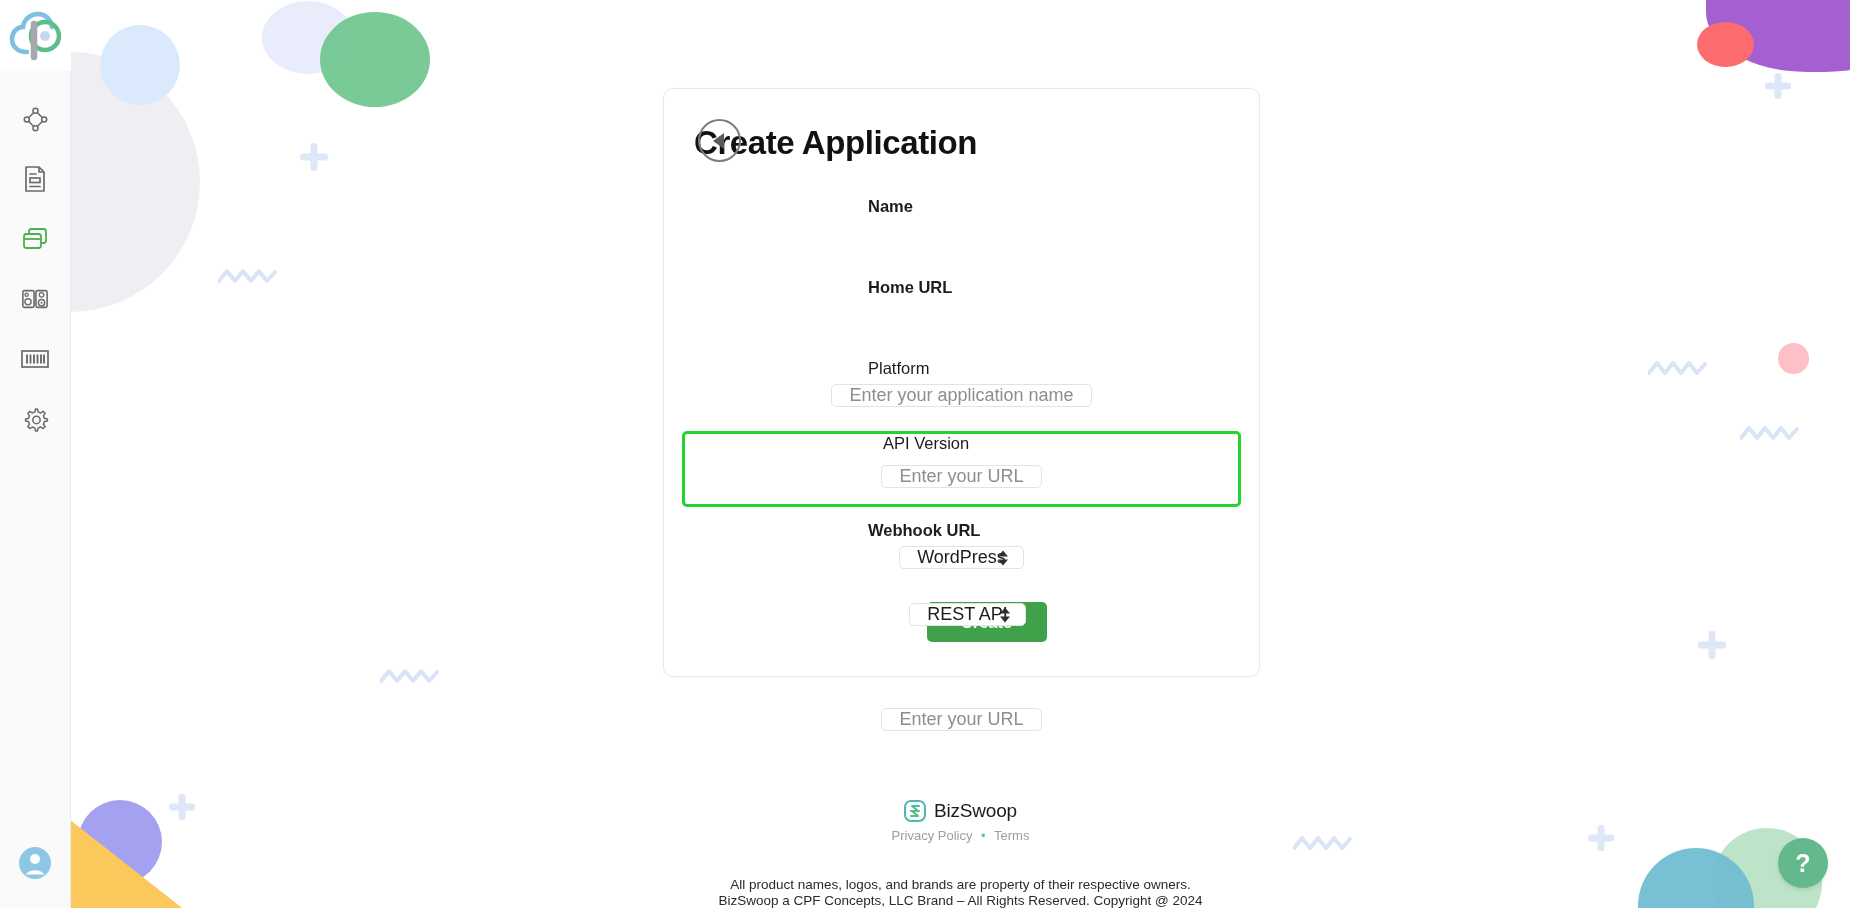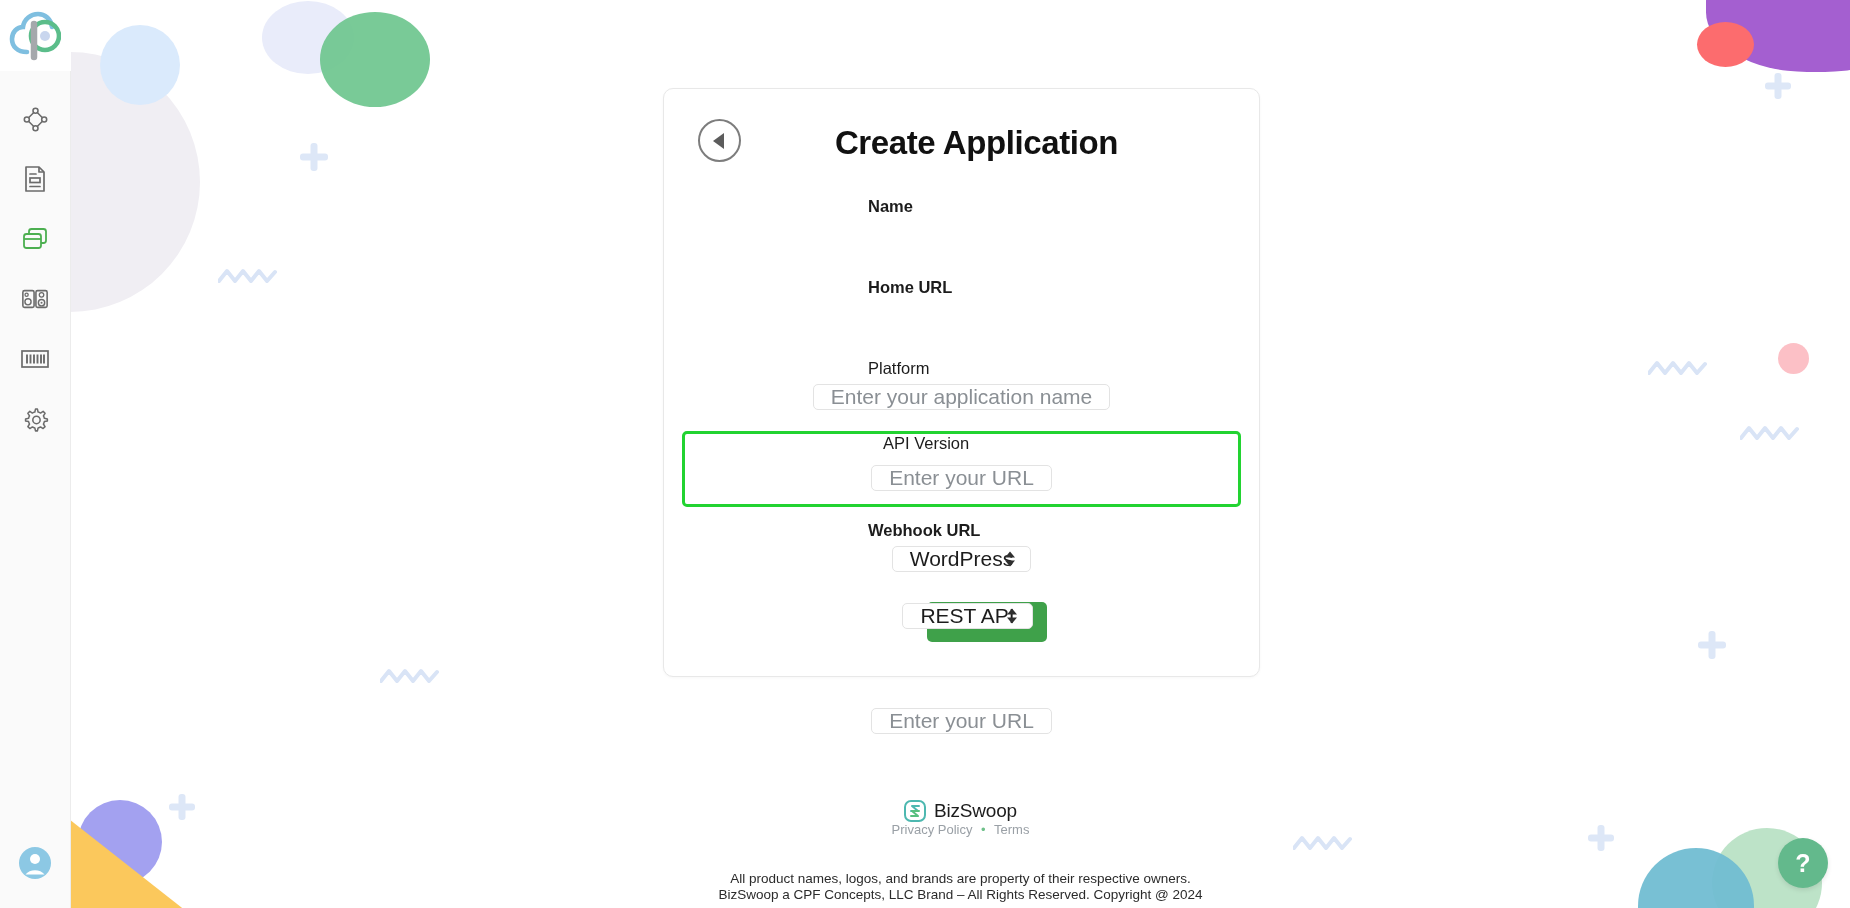--- a/index.html
+++ b/index.html
@@ -105,21 +105,20 @@
   }
   #back-arrow {
     width: 0; height: 0;
     border-top: 8px solid transparent;
     border-bottom: 8px solid transparent;
     border-right: 11px solid #5c5c5c;
     margin-right: 3px;
   }
   #card-title {
     width: 100%;
-    text-align: center;
     font-size: 33px;
     font-weight: 700;
     color: #111111;
     letter-spacing: -0.4px;
     padding-left: 30px;
   }
 
   .form-row {
     display: flex;
     align-items: center;
@@ -152,21 +151,21 @@
 
   .field-control {
     flex: 1;
     height: 47px;
     border: 1px solid #e3e3e3;
     border-radius: 5px;
     background: #ffffff;
     display: flex;
     align-items: center;
     padding: 0 17px;
-    font-size: 21px;
+    font-size: 18px;
     position: relative;
     cursor: text;
   }
   .field-control.select { cursor: pointer; }
   .placeholder { color: #8a8f94; }
   .select-value { color: #1c1c1c; }
 
   .select-arrows {
     position: absolute;
     right: 15px;
@@ -220,20 +219,21 @@
     justify-content: center;
     gap: 8px;
   }
   #footer-brand-name {
     font-size: 19px;
     font-weight: 400;
     color: #1c1c1c;
     letter-spacing: -0.2px;
   }
   #footer-links {
+    margin-top: 6px;
     font-size: 13px;
     color: #9aa0a6;
   }
   #footer-links a {
     color: #9aa0a6;
     text-decoration: none;
     cursor: pointer;
   }
   .link-sep { color: #6fc08a; margin: 0 5px; }
   #footer-legal {

